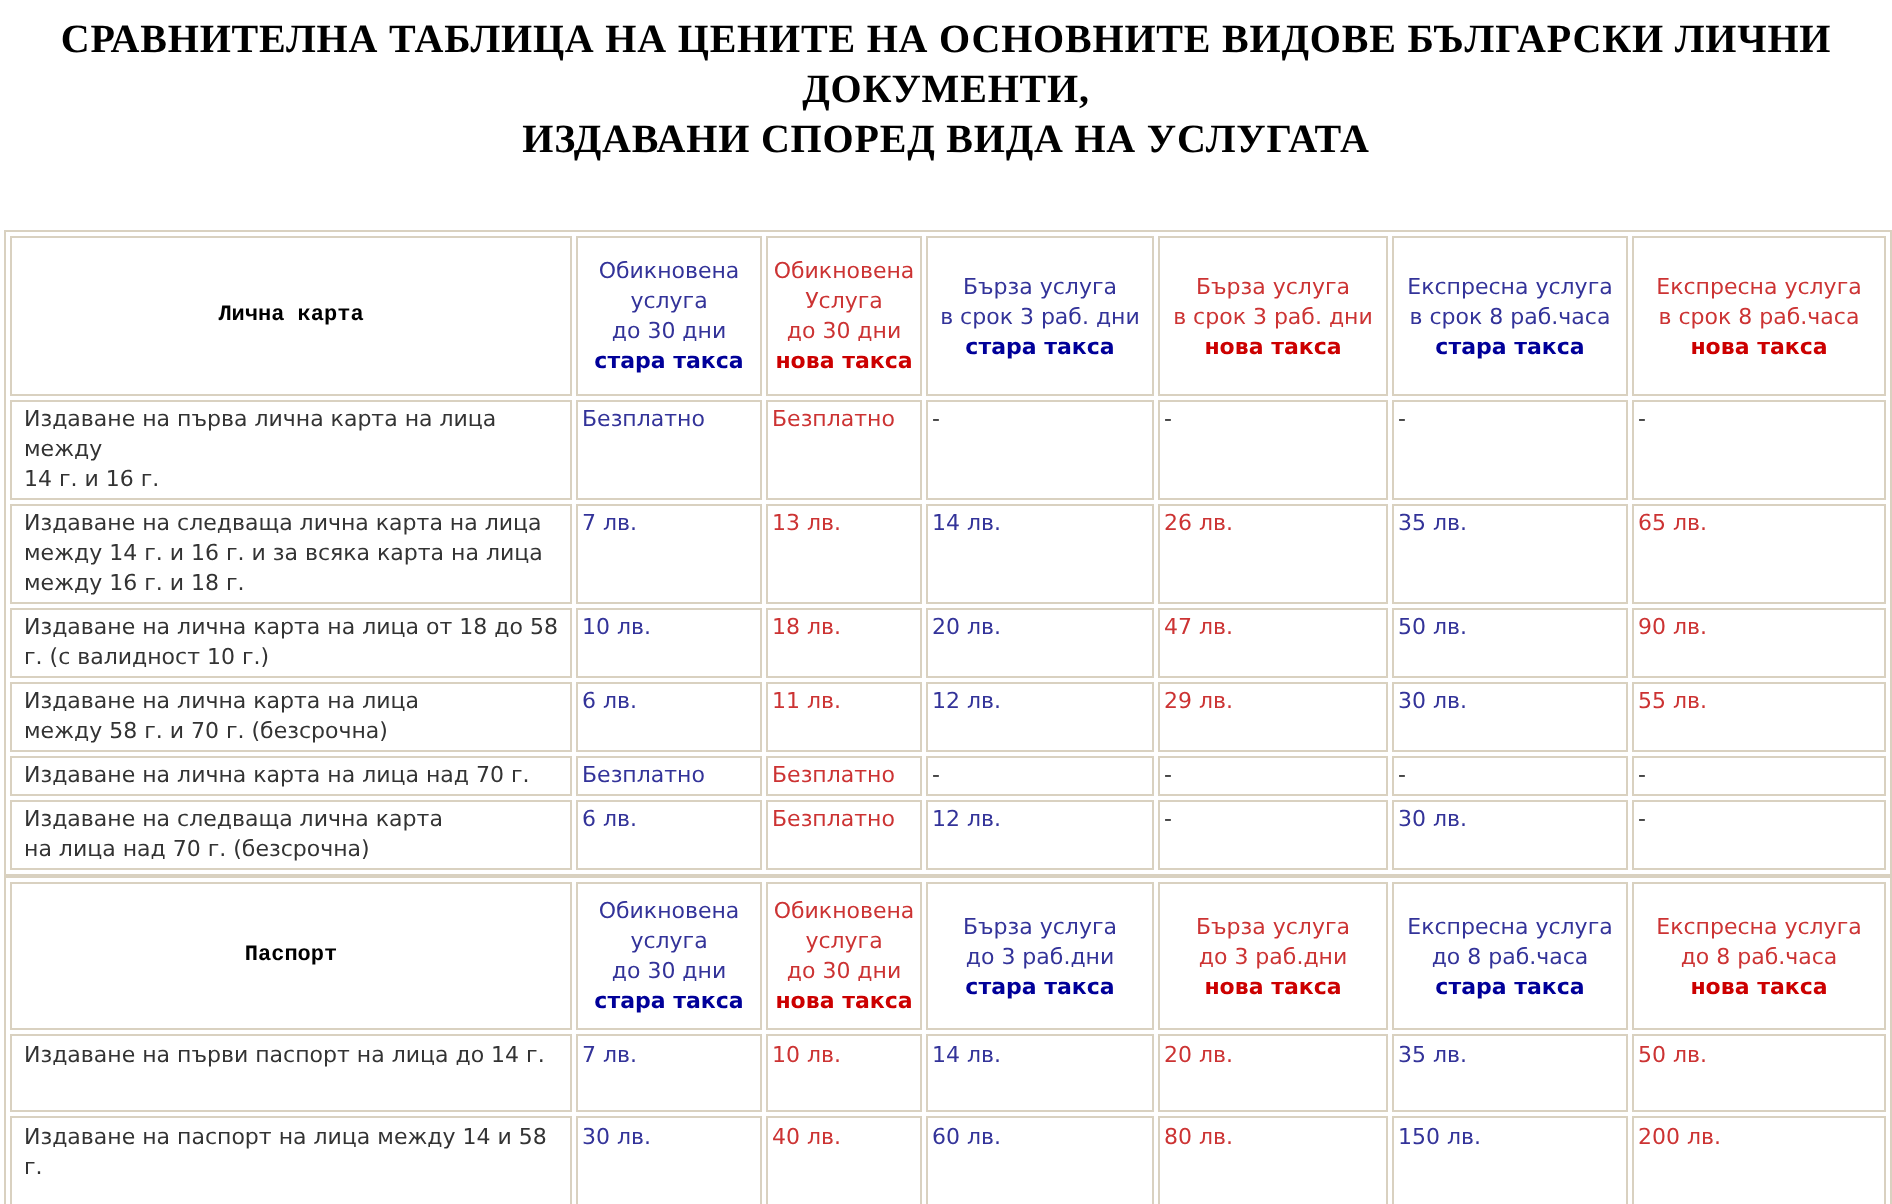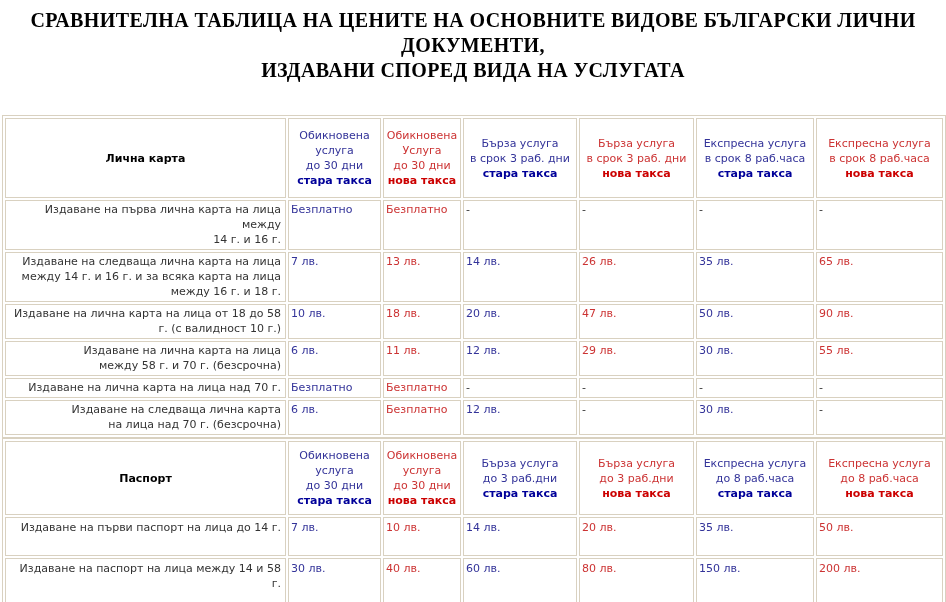--- a/index.html
+++ b/index.html
@@ -37,35 +37,36 @@
     vertical-align: top;
     overflow: hidden;
   }
   .t1 thead tr { height: 80px; }
   .t2 thead tr { height: 74px; }
   .doc-name-cell {
     vertical-align: middle !important;
     text-align: center;
     font-weight: bold;
     color: #000;
+    font-family: Liberation Mono, monospace;
   }
   .svc-cell {
     vertical-align: middle !important;
     text-align: center;
     padding: 4px 1px;
   }
   .svc-lines { white-space: pre-line; }
   .fee-label { font-weight: bold; }
   .svc-cell.old .svc-lines { color: var(--old-fee-text, #333399); }
   .svc-cell.new .svc-lines { color: var(--new-fee-text, #cc3333); }
   .svc-cell.old .fee-label { color: var(--old-fee-bold, #000099); }
   .svc-cell.new .fee-label { color: var(--new-fee-bold, #cc0000); }
   .label-cell {
     white-space: pre-line;
-    text-align: right;
+    text-align: left;
     padding: 1px 4px 2px 6px;
     color: var(--label-text, #333);
   }
   .val-cell { padding: 1px 2px 2px 2px; }
   .t2 tbody td { padding-top: 2px; padding-bottom: 20px; }
   .val-cell.old { color: var(--old-fee-text, #333399); }
   .val-cell.new { color: var(--new-fee-text, #cc3333); }
   .val-cell.dash { color: var(--dash-text, #333); }
   .note {
     margin: 16px 0 17px 0;

